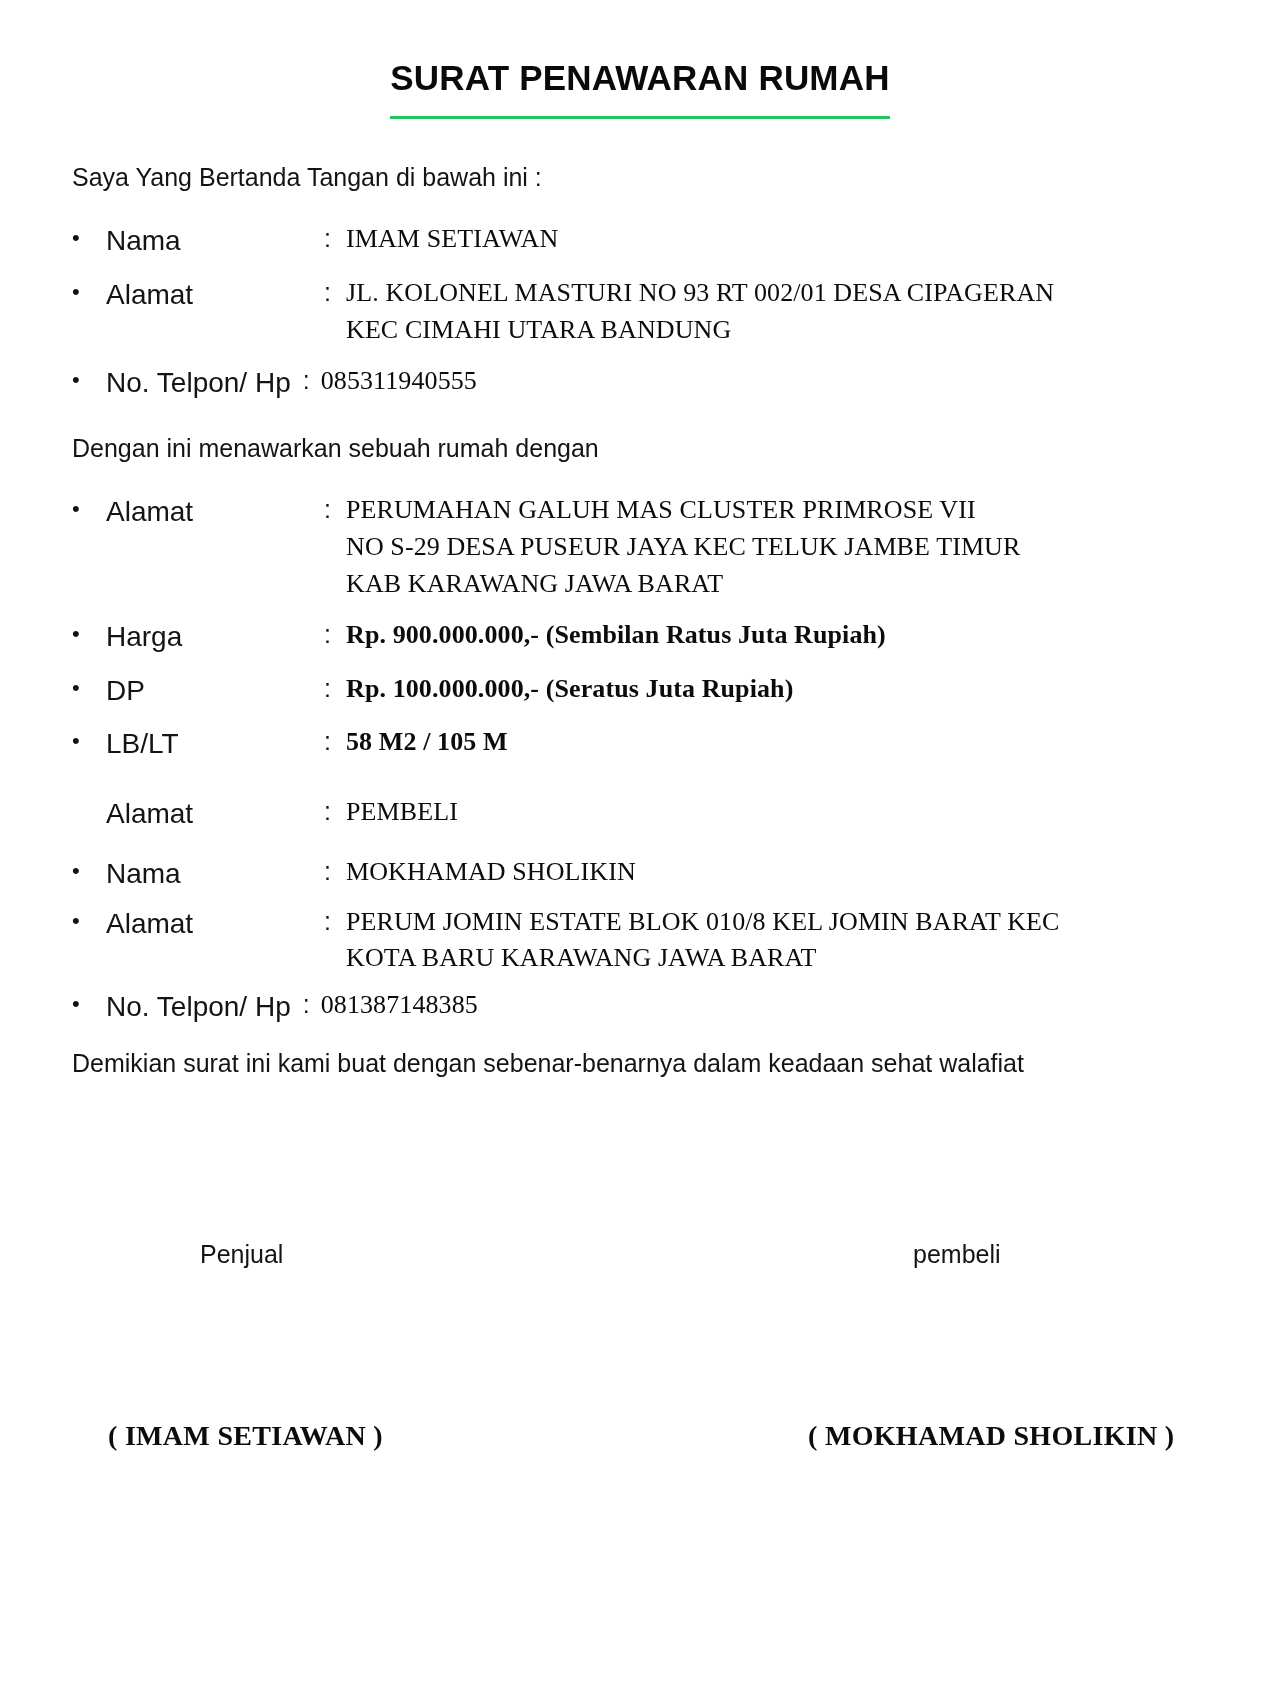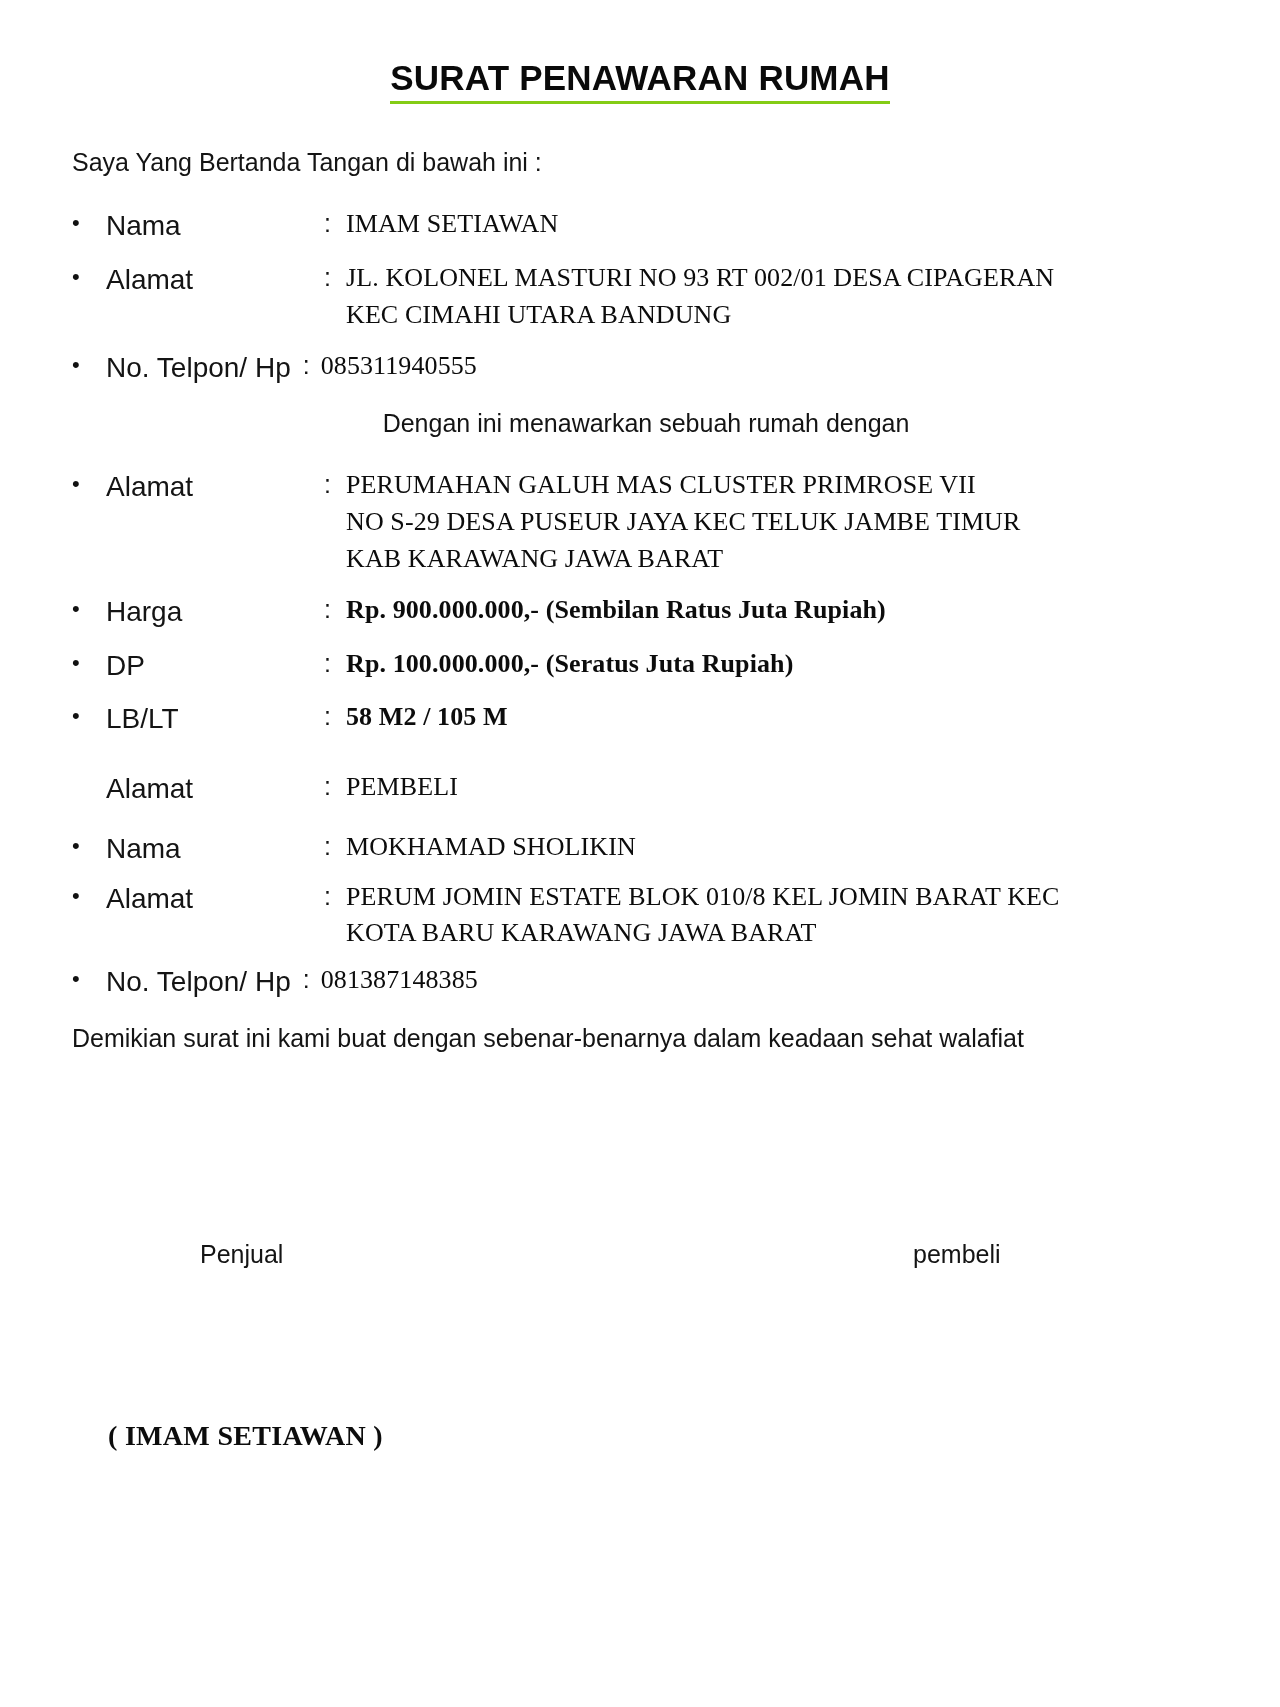--- a/index.html
+++ b/index.html
@@ -27,43 +27,42 @@
   .title-wrap {
     text-align: center;
     padding-top: 58px;
   }
   .doc-title {
     display: inline-block;
     font-family: "Liberation Sans", sans-serif;
     font-size: 35px;
     font-weight: 700;
     letter-spacing: 0.2px;
-    border-bottom: 3px solid #84cc16;
-    padding-bottom: 3px;
+    border-bottom: 3px solid #22c55e;
+    padding-bottom: 18px;
     line-height: 1.15;
   }
 
   
   .body-block {
     padding-left: 72px;
     padding-right: 60px;
   }
   .sans-line {
     font-family: "Liberation Sans", sans-serif;
     font-size: 25px;
     font-weight: 400;
     line-height: 1.35;
     color: #141414;
   }
   .intro {
     margin-top: 42px;
   }
   .para {
-    margin-top: 20px;
-    text-align: center;
+    margin-top: 30px;
   }
   .closing {
     margin-top: 18px;
     max-width: 1010px;
     line-height: 1.45;
   }
 
   
   .rows {
     margin-top: 26px;
@@ -302,16 +301,17 @@
 
   </div>
 
   <div class="sign-area">
     <div class="sign-roles">
       <span class="role seller">Penjual</span>
       <span class="role buyer">pembeli</span>
     </div>
     <div class="sign-names">
       <span class="signame seller">( IMAM SETIAWAN )</span>
+      <span class="signame buyer">( MOKHAMAD SHOLIKIN )</span>
     </div>
   </div>
 
 </div>
 
 </body></html>

